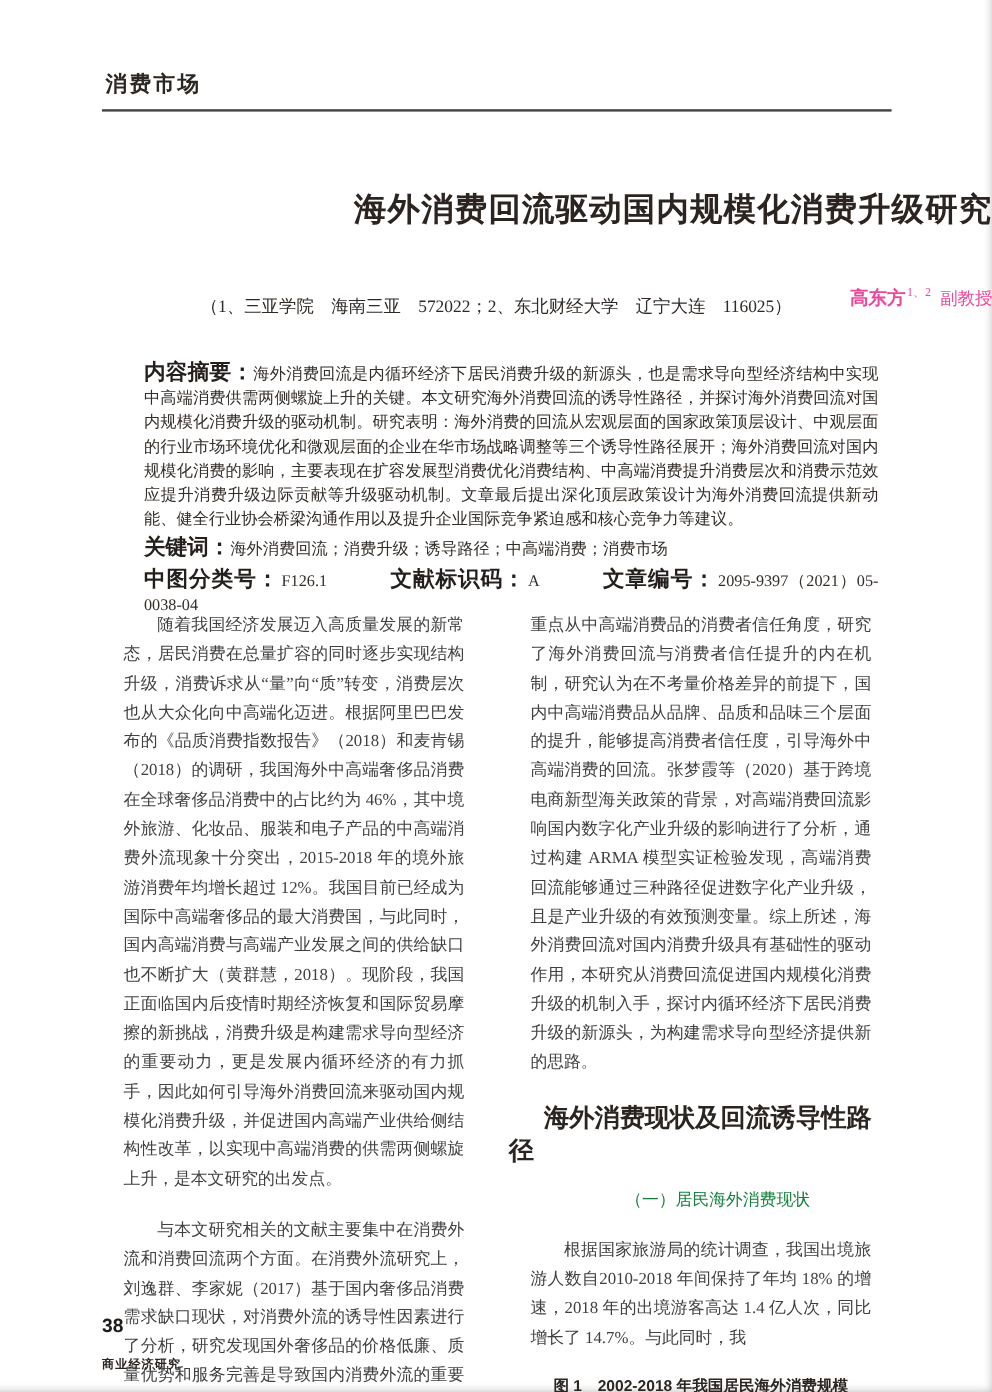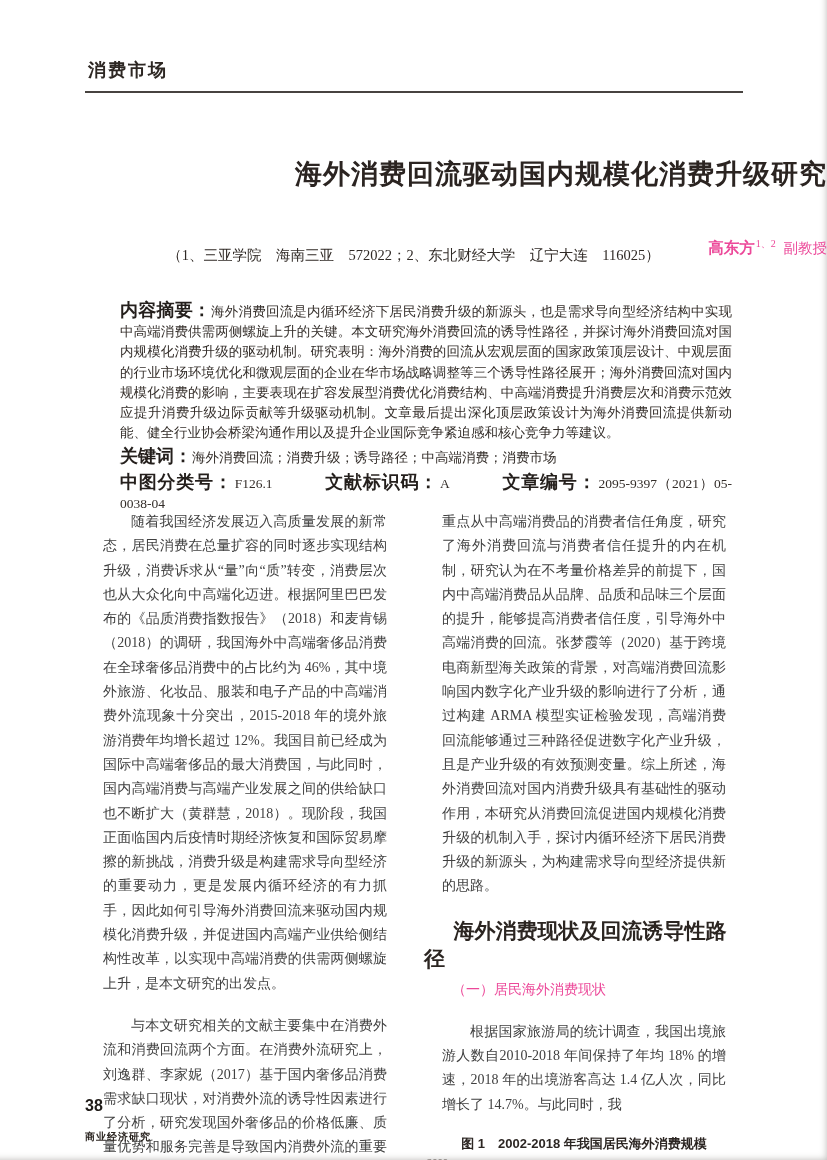--- a/index.html
+++ b/index.html
@@ -35,21 +35,21 @@
   
   .columns{position:absolute;left:85px;top:492px;width:658px;height:620px;}
   .col-left{position:absolute;left:0;top:0;width:320px;}
   .col-right{position:absolute;left:339px;top:0;width:320px;}
   .body-para{margin:18px;font-size:14px;line-height:24.3px;text-align:justify;text-indent:2em;color:#404040;}
   .no-indent{text-indent:0;}
   .intro-heading{margin:0 0 7px 0;font-family:"Liberation Sans",sans-serif;font-weight:bold;
                  font-size:16.5px;color:#2b2521;}
   .section-heading{margin:13px 0 5px 0;font-family:"Liberation Sans",sans-serif;font-weight:bold;
                    font-size:21px;color:#2b2521;text-indent:1.4em;}
-  .subsection{margin:0;font-size:14px;line-height:24px;text-indent:2em;color:#ec4899;}
+  .subsection{margin:16px;font-size:14px;line-height:24px;text-indent:2em;color:#15803d;text-align:center;}
 
   
   .figure{margin-top:12px;}
   .fig-title{text-align:center;font-family:"Liberation Sans",sans-serif;font-weight:bold;
              font-size:13px;color:#2c2623;margin:3px 0 8px 0;}
   .chart{position:relative;width:100%;}
   .plot{position:relative;margin-left:32px;margin-right:2px;height:86px;}
   .gridline{position:absolute;left:0;right:0;height:1px;background:#e4e2e0;}
   .bars{position:absolute;left:0;right:0;top:0;bottom:0;display:flex;}
   .bar-cell{flex:1;display:flex;align-items:flex-end;justify-content:center;}

